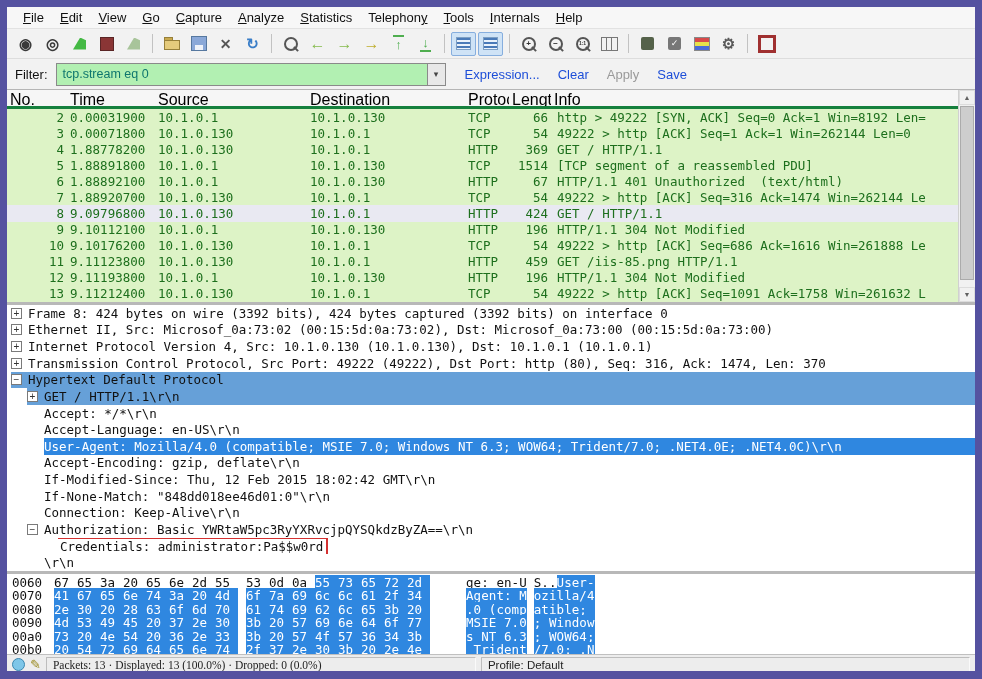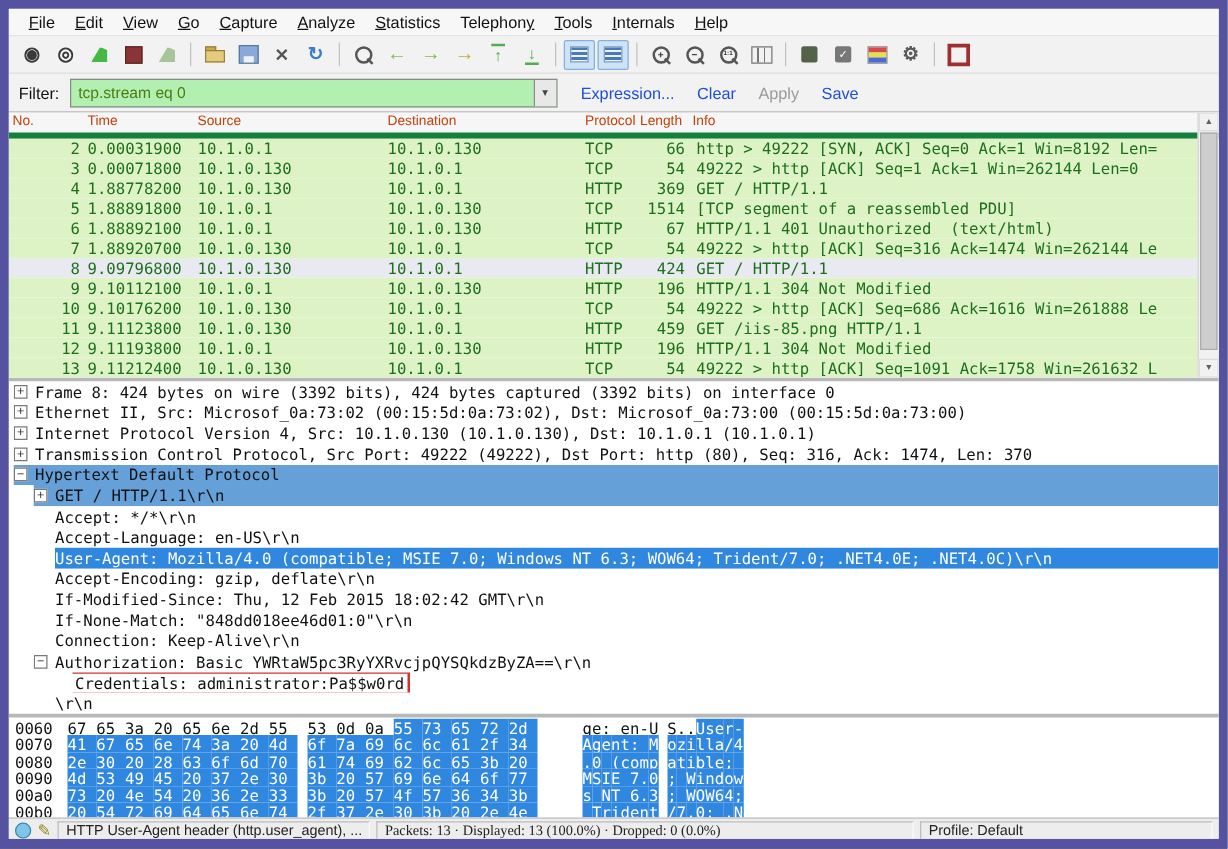--- a/index.html
+++ b/index.html
@@ -37,28 +37,28 @@
   .rect2{width:13px;height:13px;border-radius:2px;display:flex;align-items:center;justify-content:center;}
   .check{color:#fff;font-size:9px;line-height:1;}
   .colorrules{width:14px;height:12px;display:flex;flex-direction:column;border:1px solid #888;}
   .stripe{flex:1;}
   .helpframe{width:12px;height:12px;border:3px solid #a03030;}
 
   
   .filter-bar{height:30px;background:#f2f2f2;border-top:1px solid #ddd;display:flex;align-items:center;padding:0 8px;font-size:13px;flex:0 0 auto;}
   .filter-label{margin-right:8px;color:#111;}
   .filter-combo{width:388px;height:21px;background:#b2f0b2;border:1px solid #8a8a8a;display:flex;align-items:center;flex:0 0 auto;}
-  .filter-value{flex:1;padding-left:6px;font-size:12.5px;color:#4d7c0f;white-space:pre;overflow:hidden;}
+  .filter-value{flex:1;padding-left:6px;font-size:12.5px;color:#0f766e;white-space:pre;overflow:hidden;}
   .filter-drop{width:17px;height:100%;border-left:1px solid #8a8a8a;background:#e8e8e8;display:flex;align-items:center;justify-content:center;font-size:9px;color:#444;}
   .filter-btn{background:transparent;border:none;font-size:13px;font-family:"Liberation Sans",sans-serif;padding:2px 9px;color:#1d4ed8;}
   .filter-btn.disabled{color:#9a9a9a;}
 
   
   .packet-list{height:212px;background:#fff;border-top:1px solid #b5b5b5;position:relative;display:flex;flex-direction:column;flex:0 0 auto;overflow:hidden;}
-  .pl-header{height:16px;display:flex;font-size:11px;color:#c2410c;background:#f6f6f6;border-bottom:5px solid #15803d;flex:0 0 auto;padding-right:17px;}
+  .pl-header{height:16px;display:flex;font-size:16px;color:#000000;background:#f6f6f6;border-bottom:3px solid #15803d;flex:0 0 auto;padding-right:17px;}
   .pl-col{overflow:hidden;white-space:pre;box-sizing:border-box;padding:1px 3px 0 3px;}
   .pl-rows{flex:1;display:flex;flex-direction:column;margin-right:17px;}
   .packet-row{flex:1;display:flex;align-items:center;background:#ddf3c6;color:#1d6f1d;font-family:"DejaVu Sans Mono","Liberation Mono",monospace;font-size:12.5px;white-space:pre;}
   .packet-row.selected{background:#e9e9f2;}
   .pc{overflow:hidden;box-sizing:border-box;padding:0 3px;flex:0 0 auto;}
   .pl-scroll{position:absolute;top:0;right:0;bottom:0;width:17px;background:#f1f1f1;border-left:1px solid #d0d0d0;display:flex;flex-direction:column;box-sizing:border-box;}
   .pl-sbtn{height:15px;flex:0 0 auto;display:flex;align-items:center;justify-content:center;font-size:7px;color:#606060;background:#f1f1f1;border:1px solid #dcdcdc;box-sizing:border-box;}
   .pl-thumb{margin:1px 1px;height:172px;background:#cdcdcd;border:1px solid #ababab;flex:0 0 auto;}
   .pl-spacer{flex:1;}
 
@@ -297,19 +297,18 @@
         <div class="hex-row"><span class="hex-offset">0070</span><span class="hb hl">41</span><span class="hb hl">67</span><span class="hb hl">65</span><span class="hb hl">6e</span><span class="hb hl">74</span><span class="hb hl">3a</span><span class="hb hl">20</span><span class="hb hl">4d</span><span class="hb first-g2 hl">6f</span><span class="hb hl">7a</span><span class="hb hl">69</span><span class="hb hl">6c</span><span class="hb hl">6c</span><span class="hb hl">61</span><span class="hb hl">2f</span><span class="hb hl">34</span><span class="hex-ascii"><span class="ha hl">A</span><span class="ha hl">g</span><span class="ha hl">e</span><span class="ha hl">n</span><span class="ha hl">t</span><span class="ha hl">:</span><span class="ha hl"> </span><span class="ha hl">M</span><span class="ha first-g2 hl">o</span><span class="ha hl">z</span><span class="ha hl">i</span><span class="ha hl">l</span><span class="ha hl">l</span><span class="ha hl">a</span><span class="ha hl">/</span><span class="ha hl">4</span></span></div>
         <div class="hex-row"><span class="hex-offset">0080</span><span class="hb hl">2e</span><span class="hb hl">30</span><span class="hb hl">20</span><span class="hb hl">28</span><span class="hb hl">63</span><span class="hb hl">6f</span><span class="hb hl">6d</span><span class="hb hl">70</span><span class="hb first-g2 hl">61</span><span class="hb hl">74</span><span class="hb hl">69</span><span class="hb hl">62</span><span class="hb hl">6c</span><span class="hb hl">65</span><span class="hb hl">3b</span><span class="hb hl">20</span><span class="hex-ascii"><span class="ha hl">.</span><span class="ha hl">0</span><span class="ha hl"> </span><span class="ha hl">(</span><span class="ha hl">c</span><span class="ha hl">o</span><span class="ha hl">m</span><span class="ha hl">p</span><span class="ha first-g2 hl">a</span><span class="ha hl">t</span><span class="ha hl">i</span><span class="ha hl">b</span><span class="ha hl">l</span><span class="ha hl">e</span><span class="ha hl">;</span><span class="ha hl"> </span></span></div>
         <div class="hex-row"><span class="hex-offset">0090</span><span class="hb hl">4d</span><span class="hb hl">53</span><span class="hb hl">49</span><span class="hb hl">45</span><span class="hb hl">20</span><span class="hb hl">37</span><span class="hb hl">2e</span><span class="hb hl">30</span><span class="hb first-g2 hl">3b</span><span class="hb hl">20</span><span class="hb hl">57</span><span class="hb hl">69</span><span class="hb hl">6e</span><span class="hb hl">64</span><span class="hb hl">6f</span><span class="hb hl">77</span><span class="hex-ascii"><span class="ha hl">M</span><span class="ha hl">S</span><span class="ha hl">I</span><span class="ha hl">E</span><span class="ha hl"> </span><span class="ha hl">7</span><span class="ha hl">.</span><span class="ha hl">0</span><span class="ha first-g2 hl">;</span><span class="ha hl"> </span><span class="ha hl">W</span><span class="ha hl">i</span><span class="ha hl">n</span><span class="ha hl">d</span><span class="ha hl">o</span><span class="ha hl">w</span></span></div>
         <div class="hex-row"><span class="hex-offset">00a0</span><span class="hb hl">73</span><span class="hb hl">20</span><span class="hb hl">4e</span><span class="hb hl">54</span><span class="hb hl">20</span><span class="hb hl">36</span><span class="hb hl">2e</span><span class="hb hl">33</span><span class="hb first-g2 hl">3b</span><span class="hb hl">20</span><span class="hb hl">57</span><span class="hb hl">4f</span><span class="hb hl">57</span><span class="hb hl">36</span><span class="hb hl">34</span><span class="hb hl">3b</span><span class="hex-ascii"><span class="ha hl">s</span><span class="ha hl"> </span><span class="ha hl">N</span><span class="ha hl">T</span><span class="ha hl"> </span><span class="ha hl">6</span><span class="ha hl">.</span><span class="ha hl">3</span><span class="ha first-g2 hl">;</span><span class="ha hl"> </span><span class="ha hl">W</span><span class="ha hl">O</span><span class="ha hl">W</span><span class="ha hl">6</span><span class="ha hl">4</span><span class="ha hl">;</span></span></div>
         <div class="hex-row"><span class="hex-offset">00b0</span><span class="hb hl">20</span><span class="hb hl">54</span><span class="hb hl">72</span><span class="hb hl">69</span><span class="hb hl">64</span><span class="hb hl">65</span><span class="hb hl">6e</span><span class="hb hl">74</span><span class="hb first-g2 hl">2f</span><span class="hb hl">37</span><span class="hb hl">2e</span><span class="hb hl">30</span><span class="hb hl">3b</span><span class="hb hl">20</span><span class="hb hl">2e</span><span class="hb hl">4e</span><span class="hex-ascii"><span class="ha hl"> </span><span class="ha hl">T</span><span class="ha hl">r</span><span class="ha hl">i</span><span class="ha hl">d</span><span class="ha hl">e</span><span class="ha hl">n</span><span class="ha hl">t</span><span class="ha first-g2 hl">/</span><span class="ha hl">7</span><span class="ha hl">.</span><span class="ha hl">0</span><span class="ha hl">;</span><span class="ha hl"> </span><span class="ha hl">.</span><span class="ha hl">N</span></span></div>
       </div>
 
     <div class="statusbar">
       <span class="expert-dot"></span>
       <span class="edit-icon">✎</span>
-      <span class="status-sec sec1">HTTP User-Agent header (http.user_agent), ...</span>
       <span class="status-sec sec2">Packets: 13 · Displayed: 13 (100.0%) · Dropped: 0 (0.0%)</span>
       <span class="status-sec sec3">Profile: Default</span>
     </div>
 
   </div>
 </div>
 
 </body></html>

